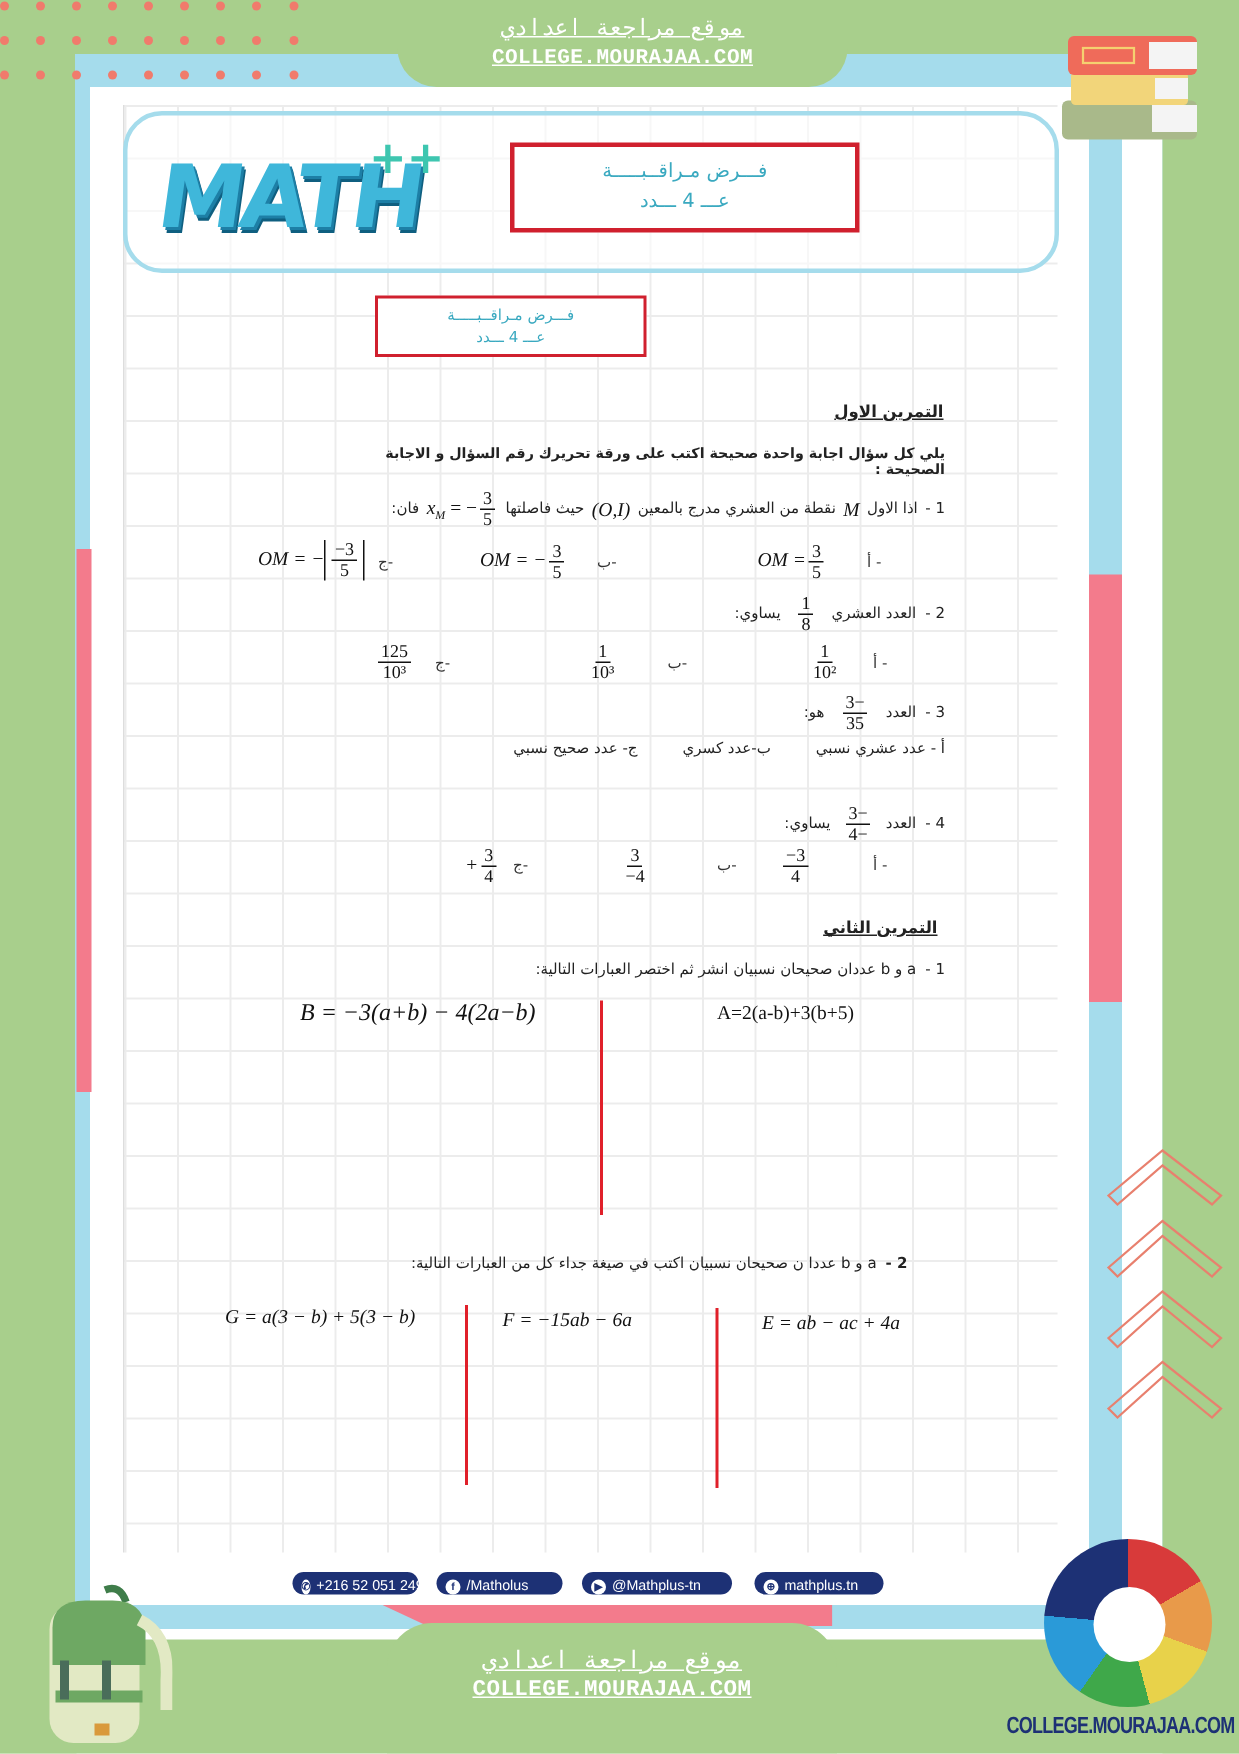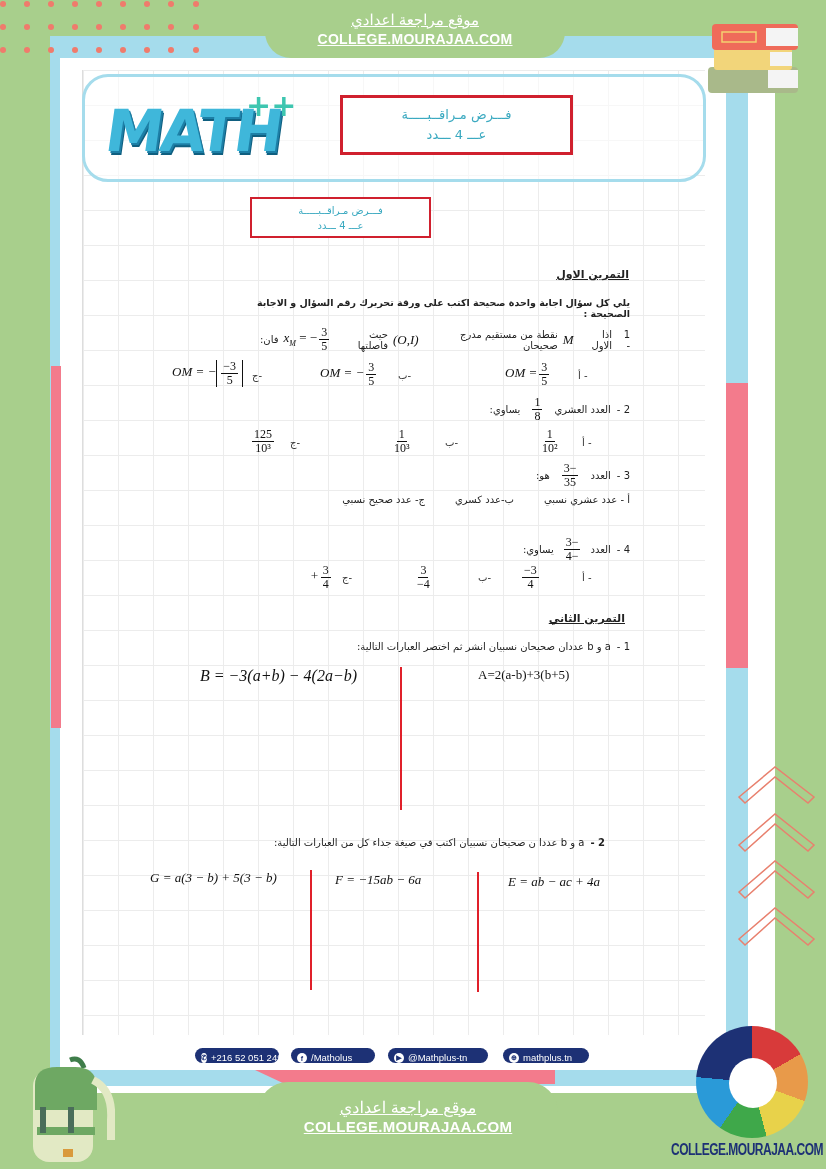--- a/index.html
+++ b/index.html
@@ -53,21 +53,21 @@
 
   .opt-label { font-size: 10px; color: #333; }
 
   .red-line { background: #e0202a; width: 2px; }
 
   
   .pill { height: 15px; background: #1d3175; color: #fff; border-radius: 8px; font-size: 9.5px; font-family: "Liberation Sans", sans-serif; display: flex; align-items: flex-end; padding: 0 6px; gap: 4px; white-space: nowrap; }
   .pill .ic { width: 10px; height: 10px; border-radius: 50%; background: #fff; color: #1d3175; font-size: 7px; display: flex; align-items: center; justify-content: center; font-weight: bold; }
 
   
-  .banner { background: #a8cf8c; color: #fff; text-align: center; font-family: Liberation Sans, sans-serif; }
+  .banner { background: #a8cf8c; color: #fff; text-align: center; font-family: Liberation Mono, monospace; }
   .banner-top { left: 265px; top: 0; width: 300px; height: 58px; border-radius: 0 0 26px 26px; }
   .banner-bottom { left: 258px; top: 1082px; width: 300px; height: 87px; border-radius: 30px 30px 0 0; }
   .banner .l1 { font-size: 15px; text-decoration: underline; line-height: 20px; }
   .banner .l2 { font-size: 14px; text-decoration: underline; font-weight: bold; letter-spacing: 0.3px; line-height: 18px; }
 
   .pink-bottom { left: 255px; top: 1070px; width: 300px; height: 14px; background: #f37b8c; clip-path: polygon(0 0, 100% 0, 100% 100%, 10% 100%); }
   .blue-bottom { left: 60px; top: 1070px; width: 715px; height: 16px; background: #a5dcec; }
 
   
   .wheel { left: 696px; top: 1026px; width: 112px; height: 112px; border-radius: 50%;
@@ -134,21 +134,21 @@
   <div class="rtl">عـــ 4 ـــدد</div>
 </div>
 
 <div class="abs ar heading rtl" style="left:524px;top:268px;width:105px;text-align:right">التمرين الاول</div>
 <div class="abs ar txt rtl" style="left:250px;top:297px;width:380px;text-align:right;font-weight:bold;font-size:9.5px">يلي كل سؤال اجابة واحدة صحيحة اكتب على ورقة تحريرك رقم السؤال و الاجابة الصحيحة :</div>
 
 <div class="abs rtl" style="left:260px;top:326px;width:370px;text-align:right;display:flex;align-items:center;gap:5px;justify-content:flex-start">
   <span class="txt">1 -</span>
   <span class="txt">اذا الاول</span>
   <span class="math">M</span>
-  <span class="txt">نقطة من مستقيم مدرج صحيحان</span>
+  <span class="txt">نقطة من العشري مدرج بالمعين</span>
   <span class="math" dir="ltr">(O,I)</span>
   <span class="txt">حيث فاصلتها</span>
   <span class="math" dir="ltr"><span>x</span><sub style="font-size:8px">M</sub> <span class="up">= −</span><span class="frac">
         <span class="n">3</span>
         <span class="d">5</span>
       </span></span>
   <span class="txt">فان:</span>
 </div>
 
 <div class="abs opt-label" style="left:578px;top:370px">أ -</div>

